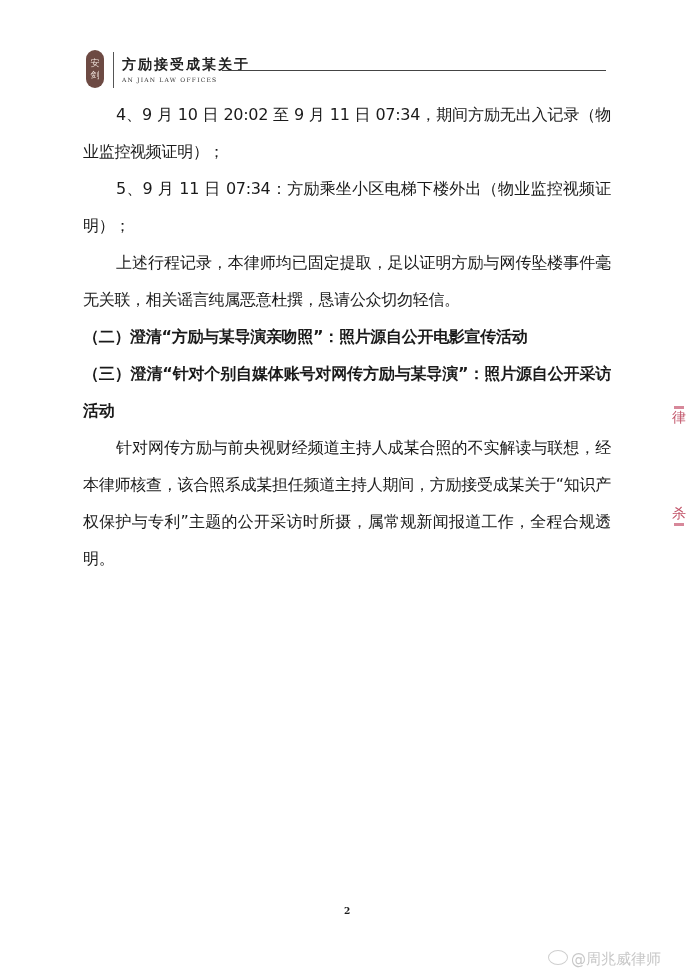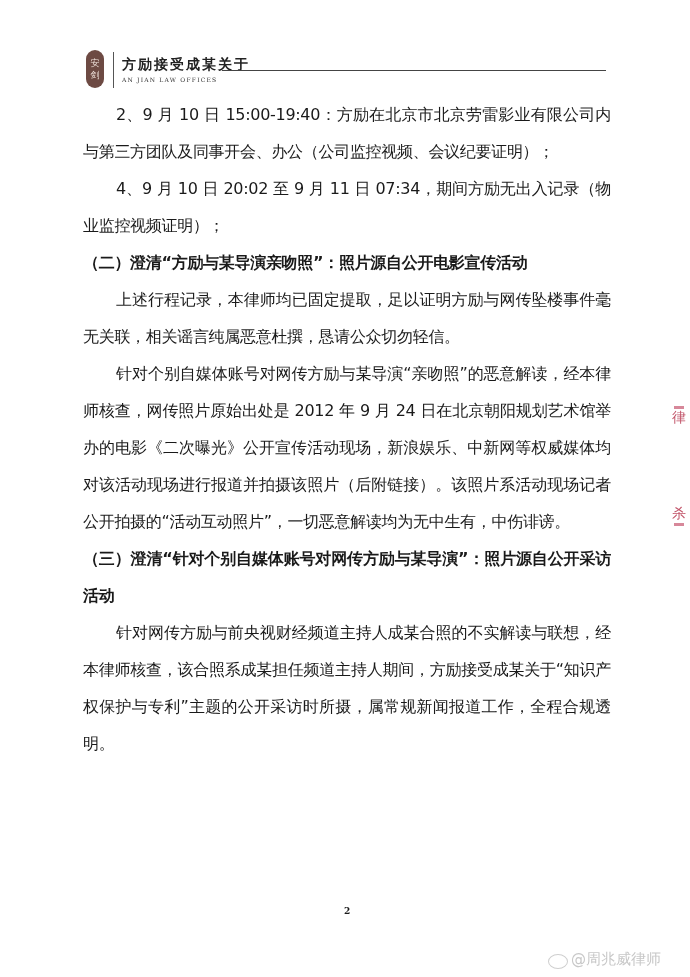--- a/index.html
+++ b/index.html
@@ -19,43 +19,42 @@
   .firm-en { position: absolute; left: 36px; top: 26px; font-family: "DejaVu Serif", serif; font-size: 6px; letter-spacing: 1.2px; color: #333; white-space: nowrap; }
   .rule { position: absolute; left: 136px; top: 20px; width: 384px; height: 1px; background: #444; }
 
   .content { position: absolute; left: 83px; top: 96px; width: 528px; }
   .para { font-size: 16px; line-height: 37px; margin: 0; text-align: justify; letter-spacing: -0.3px; }
   .indent { text-indent: 33px; }
   .heading { font-weight: bold; }
   .page-num { position: absolute; left: 344px; top: 906px; font-family: "DejaVu Serif", serif; font-size: 9px; font-weight: bold; }
   .stamp { position: absolute; left: 670px; width: 18px; color: #c2556a; font-size: 14px; font-family: "DejaVu Serif", serif; text-align: center; }
   .stamp .bar { width: 10px; height: 3px; background: #d7889a; margin: 0 auto; }
-  .watermark { position: absolute; left: 548px; top: 950px; color: #c8c8c8; font-size: 15px; white-space: nowrap; display: flex; align-items: flex-end; gap: 3px; }
+  .watermark { position: absolute; left: 548px; top: 950px; color: #c8c8c8; font-size: 15px; white-space: nowrap; display: flex; align-items: flex-start; gap: 3px; }
   .wb-icon { width: 18px; height: 13px; border: 1.5px solid #cfcfcf; border-radius: 50%; display: inline-block; }
 </style>
 </head>
 <body>
 
 <div class="letterhead">
   <div class="seal">
     <span>安</span>
     <span>剑</span>
   </div>
   <div class="vbar"></div>
   <div class="firm-cn">方励接受成某关于</div>
   <div class="firm-en">AN JIAN LAW OFFICES</div>
   <div class="rule"></div>
 </div>
 
 <div class="content">
-  <p class="para indent">2、9 月 10 日 15:00-19:40：方励在北京市北京劳雷影业有限公司内与第三方团队及同事开会、办公（公司监控视频、会议纪要证明）；</p>
   <p class="para indent">4、9 月 10 日 20:02 至 9 月 11 日 07:34，期间方励无出入记录（物业监控视频证明）；</p>
+  <p class="para indent">5、9 月 11 日 07:34：方励乘坐小区电梯下楼外出（物业监控视频证明）；</p>
+  <p class="para indent">上述行程记录，本律师均已固定提取，足以证明方励与网传坠楼事件毫无关联，相关谣言纯属恶意杜撰，恳请公众切勿轻信。</p>
   <p class="para heading">（二）澄清“方励与某导演亲吻照”：照片源自公开电影宣传活动</p>
-  <p class="para indent">上述行程记录，本律师均已固定提取，足以证明方励与网传坠楼事件毫无关联，相关谣言纯属恶意杜撰，恳请公众切勿轻信。</p>
-  <p class="para indent">针对个别自媒体账号对网传方励与某导演“亲吻照”的恶意解读，经本律师核查，网传照片原始出处是 2012 年 9 月 24 日在北京朝阳规划艺术馆举办的电影《二次曝光》公开宣传活动现场，新浪娱乐、中新网等权威媒体均对该活动现场进行报道并拍摄该照片（后附链接）。该照片系活动现场记者公开拍摄的“活动互动照片”，一切恶意解读均为无中生有，中伤诽谤。</p>
   <p class="para heading">（三）澄清“针对个别自媒体账号对网传方励与某导演”：照片源自公开采访活动</p>
   <p class="para indent">针对网传方励与前央视财经频道主持人成某合照的不实解读与联想，经本律师核查，该合照系成某担任频道主持人期间，方励接受成某关于“知识产权保护与专利”主题的公开采访时所摄，属常规新闻报道工作，全程合规透明。</p>
 
 </div>
 
 <div class="page-num">2</div>
 
 <div class="stamp" style="top:406px;">
   <div class="bar"></div>
   <span>律</span>

